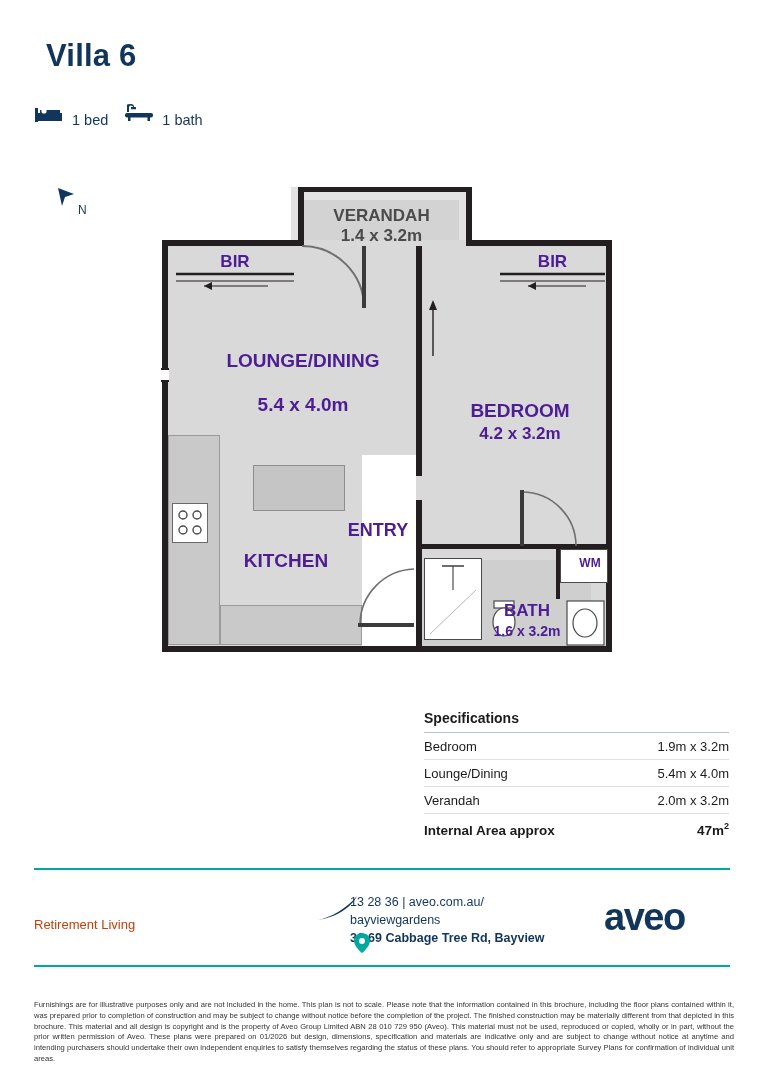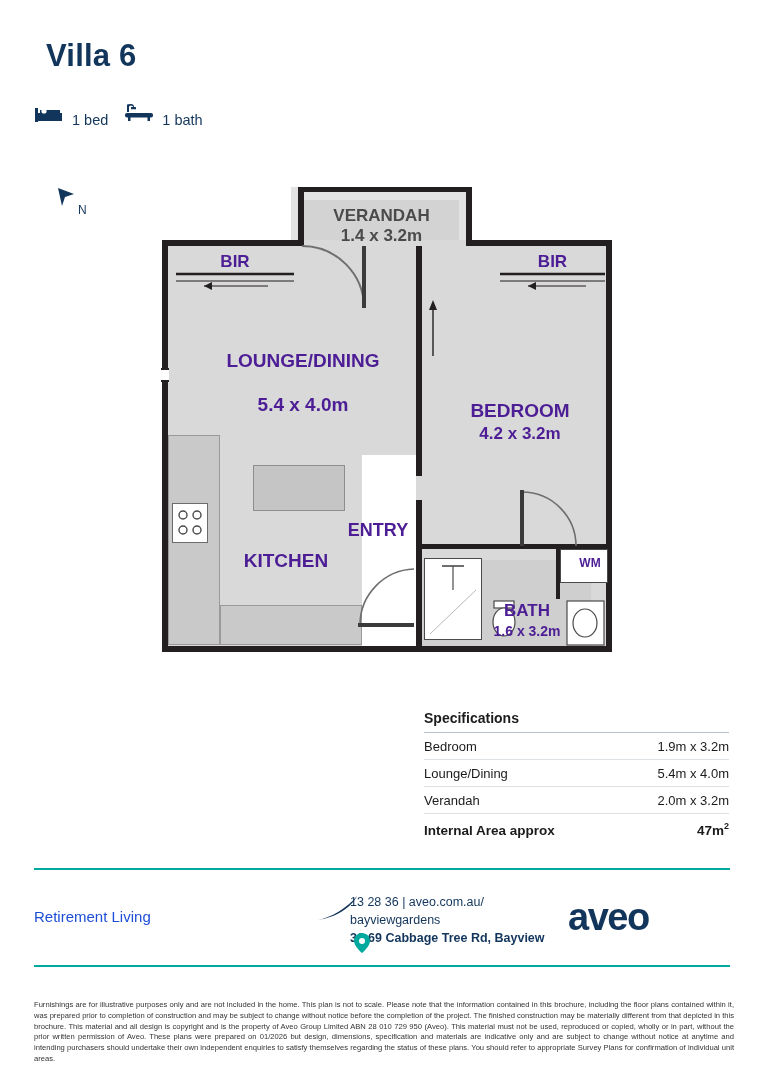--- a/index.html
+++ b/index.html
@@ -136,23 +136,23 @@
     top: 905px;
     color: #12355b;
   }
   .brand-name {
     font-size: 25px;
     font-weight: bold;
     letter-spacing: -0.3px;
     color: #12355b;
   }
   .brand-sub {
-    font-size: 15px;
-    color: #1d4ed8;
-    margin-top: 3px;
+    font-size: 13px;
+    color: #c2410c;
+    margin-top: 12px;
   }
   .brand-swoosh {
     position: absolute;
     left: 281px;
     top: -9px;
   }
 
   .contact {
     position: absolute;
     left: 350px;
@@ -165,21 +165,21 @@
   }
   .contact .addr { font-weight: bold; font-size: 12.5px; }
   .pin {
     position: absolute;
     left: 4px;
     top: 40px;
   }
 
   .aveo-logo {
     position: absolute;
-    left: 568px;
+    left: 604px;
     top: 898px;
     font-size: 38px;
     font-weight: bold;
     color: #12355b;
     letter-spacing: -1.5px;
     line-height: 1;
   }
 
   .disclaimer {
     position: absolute;

